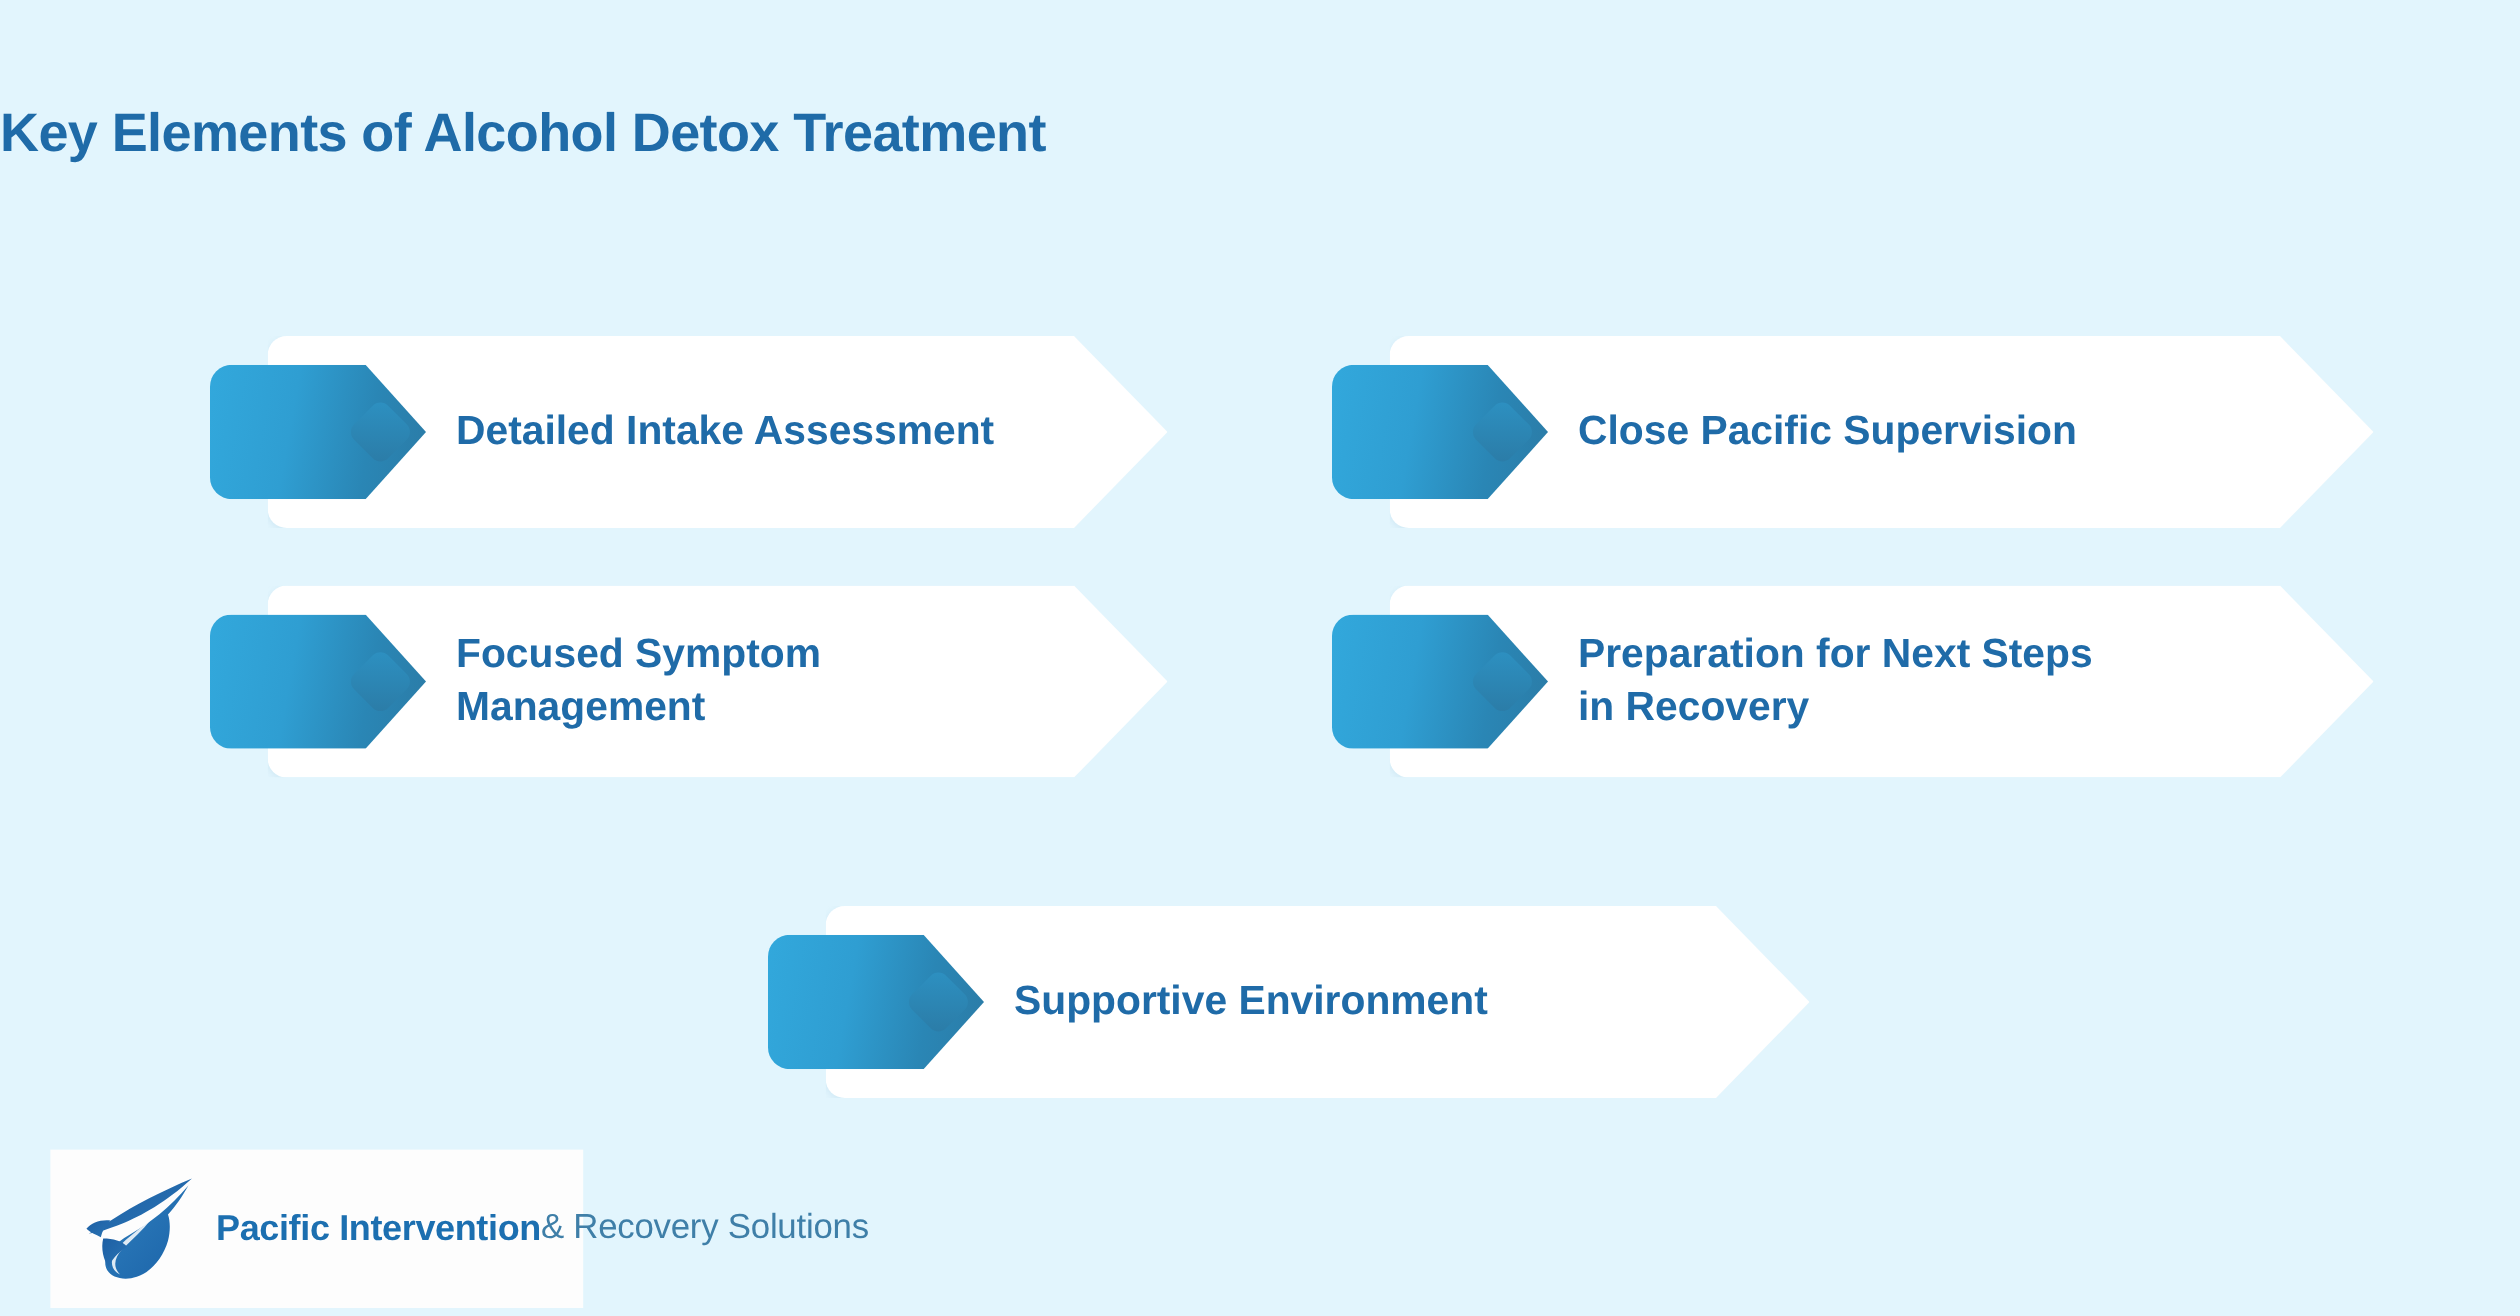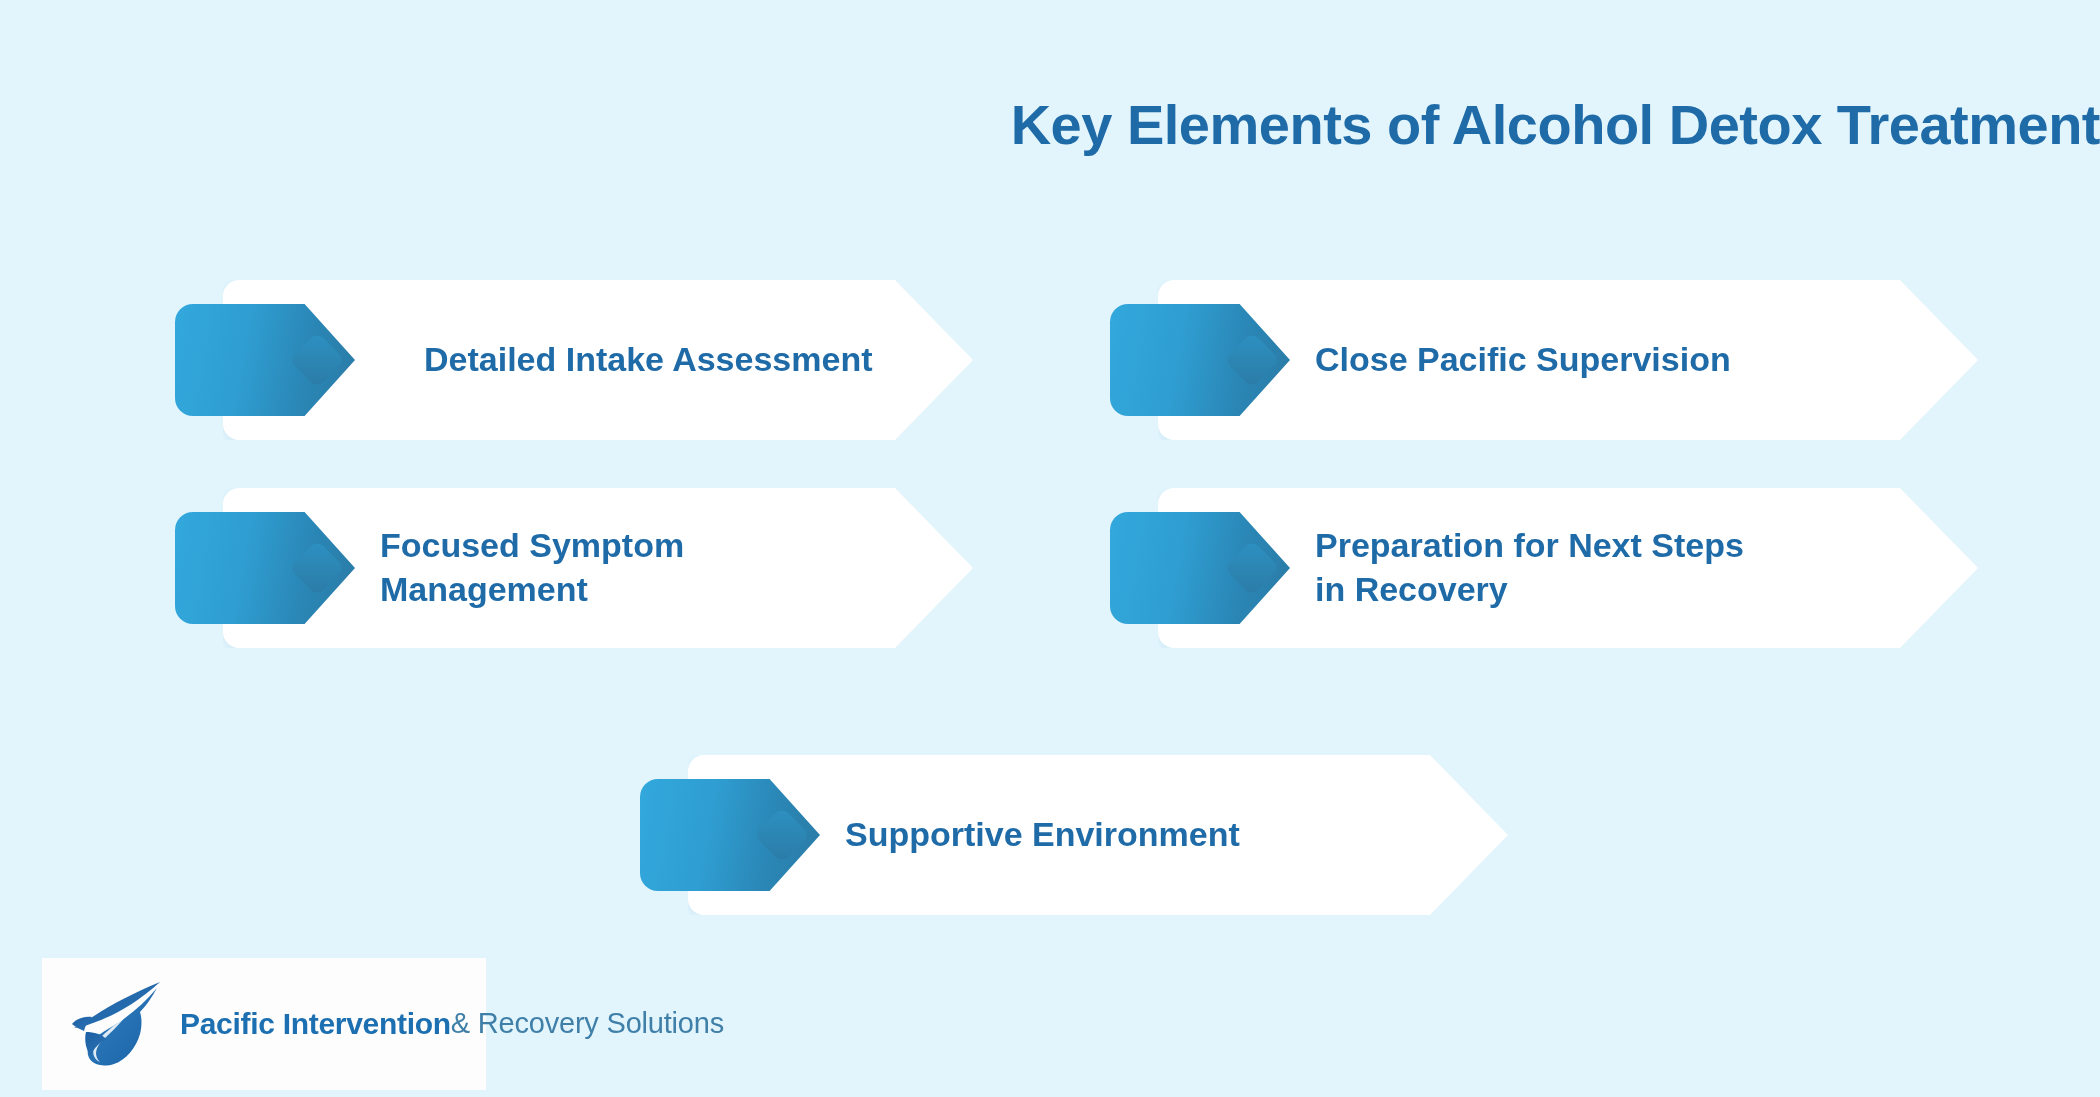--- a/index.html
+++ b/index.html
@@ -14,22 +14,22 @@
     overflow: hidden;
     position: relative;
   }
 
   
   #page-title {
     position: absolute;
     top: 56px;
     left: 0;
     width: 2100px;
-    text-align: right;
-    font-size: 56px;
+    text-align: left;
+    font-size: 45px;
     font-weight: bold;
     color: #1f6ba8;
     letter-spacing: -0.5px;
     line-height: 1.1;
     white-space: nowrap;
   }
 
   
   .card {
     position: absolute;
@@ -95,21 +95,21 @@
     font-size: 34px;
     font-weight: bold;
     color: #1f6ba8;
     line-height: 1.28;
     white-space: pre-line;
   }
 
   
   #card-detailed-intake-assessment { left: 175px;  top: 280px; width: 1000px; }
   #card-detailed-intake-assessment .card-banner { width: 750px; }
-  #card-detailed-intake-assessment .card-label  { left: 205px; width: 560px; margin-left: 44px; }
+  #card-detailed-intake-assessment .card-label  { left: 205px; width: 560px; }
 
   #card-close-medical-supervision { left: 1110px; top: 280px; width: 1000px; }
   #card-close-medical-supervision .card-banner { width: 820px; }
   #card-close-medical-supervision .card-label  { left: 205px; width: 600px; }
 
   #card-focused-symptom-management { left: 175px;  top: 488px; width: 1000px; padding-left: 44px; }
   #card-focused-symptom-management .card-banner { width: 750px; }
   #card-focused-symptom-management .card-label  { left: 205px; width: 520px; }
 
   #card-preparation-next-steps { left: 1110px; top: 488px; width: 1000px; }

